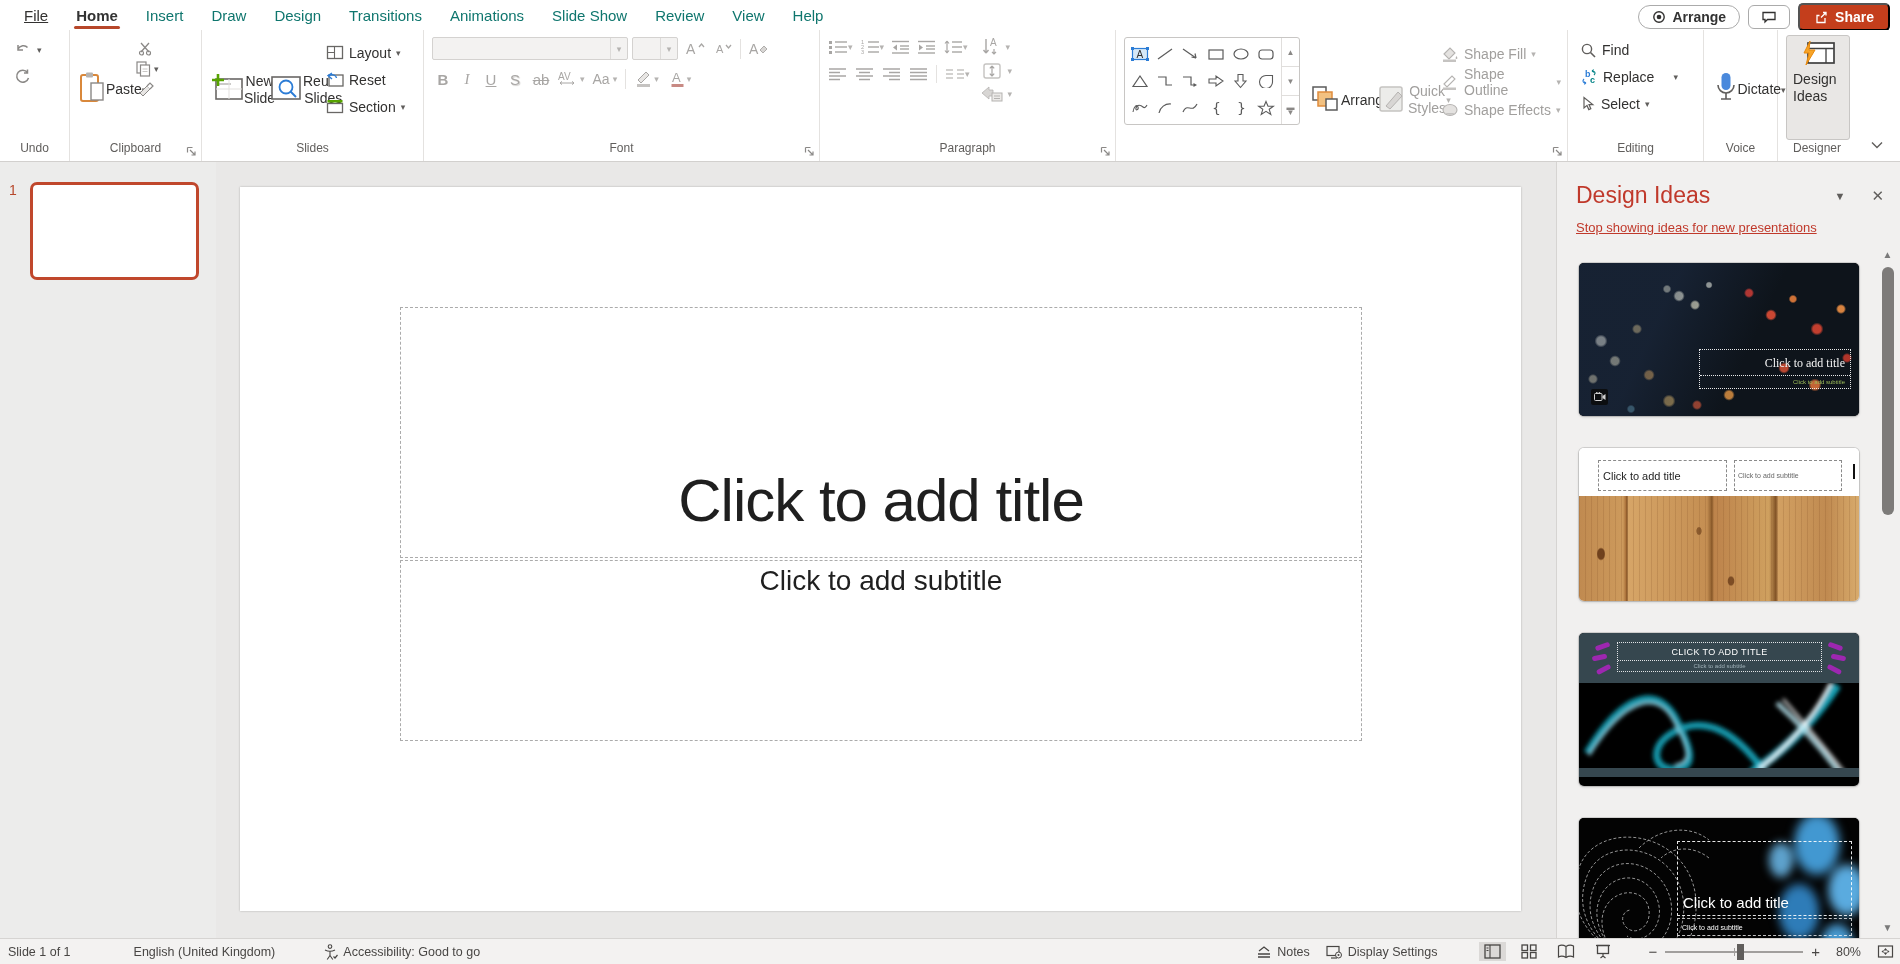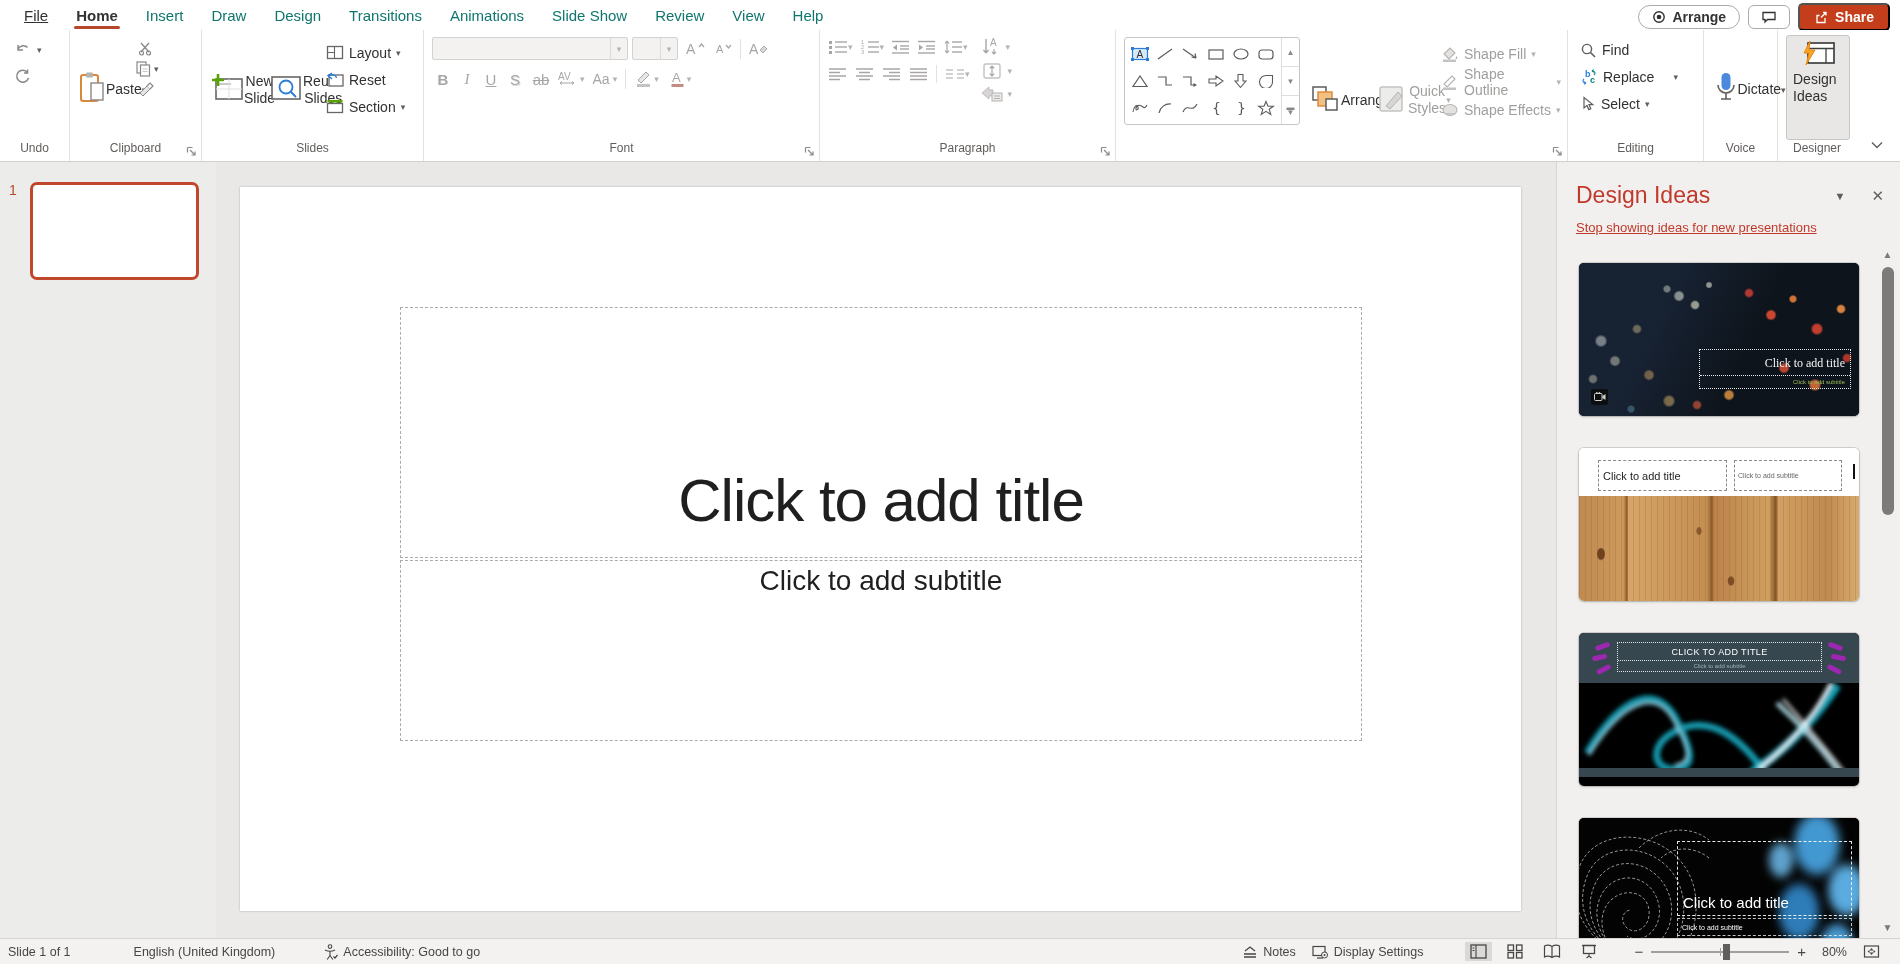--- a/index.html
+++ b/index.html
@@ -145,21 +145,21 @@
       radial-gradient(ellipse 24px 30px at 116px 136px, rgba(80,170,230,.9) 0 55%, rgba(80,170,230,0) 78%),
       radial-gradient(ellipse 18px 26px at 60px 52px, rgba(110,190,240,.85) 0 55%, rgba(110,190,240,0) 78%);
   }
   .topo-tb { position:absolute; left:98px; top:23px; width:175px; height:75px; border:1px dashed rgba(255,255,255,.9); display:flex; align-items:flex-end; }
   .topo-title { font-size:15px; color:#fff; padding:0 0 4px 5px; }
   .topo-sb { position:absolute; left:98px; top:100px; width:175px; height:18px; border:1px dashed rgba(255,255,255,.75); font-size:7px; color:#fff; display:flex; align-items:center; padding-left:4px; }
 
   
   .statusbar { height:26px; background:#f3f2f1; border-top:1px solid #d6d4d2; display:flex; align-items:center; font-size:12.5px; color:#484644; }
   .sb-left { display:flex; align-items:center; }
-  .sb-right { margin-left:auto; display:flex; align-items:center; gap:16px; padding-right:20px; }
+  .sb-right { margin-left:auto; display:flex; align-items:center; gap:16px; padding-right:6px; }
   .sb-item { display:flex; align-items:center; gap:5px; }
   .viewbtns { display:flex; align-items:center; gap:10px; }
   .viewbtn { padding:2px 5px; display:flex; align-items:center; }
   .viewbtn.sel { background:#dbd9d7; }
   .zoomslider { display:flex; align-items:center; gap:8px; }
   .ztrack { width:138px; height:2px; background:#99><!-- -->; }
   .ztrack { position:relative; width:138px; height:2px; background:#a19f9d; }
   .ztick { position:absolute; left:50%; top:-3px; width:1px; height:8px; background:#a19f9d; }
   .zthumb { position:absolute; left:52%; top:-7px; width:7px; height:16px; background:#605e5c; }
   .zsign { font-size:15px; color:#484644; }

